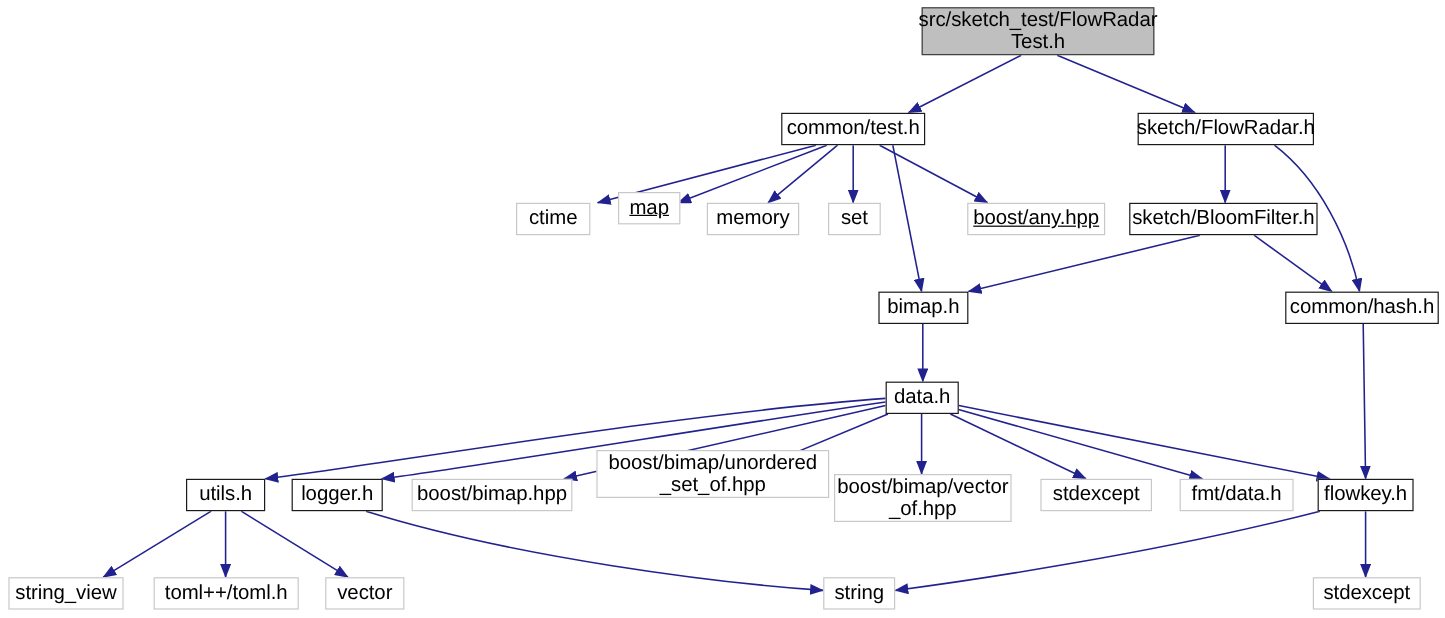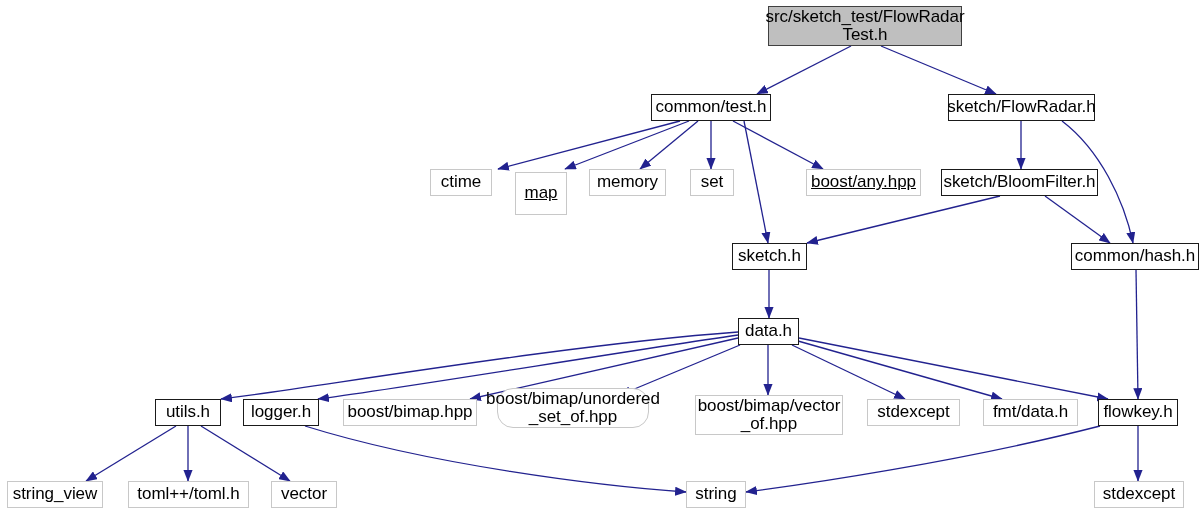--- a/index.html
+++ b/index.html
@@ -88,32 +88,32 @@
         <path d="M 1100 426 C 960 462 800 485 746 492" fill="none" stroke="#22228f" stroke-width="1.3" marker-end="url(#arrowhead)"></path>
         <path d="M 1138 426 L 1138 481" fill="none" stroke="#22228f" stroke-width="1.3" marker-end="url(#arrowhead)"></path>
       </g>
   </svg>
   <div id="nodes-layer">
       <div class="node root" style="left: 768px; top: 6px; width: 194px; height: 40px;"><span>src/sketch_test/FlowRadar
 Test.h</span></div>
       <div class="node dark" style="left: 651px; top: 94px; width: 120px; height: 27px;"><span>common/test.h</span></div>
       <div class="node dark" style="left: 948px; top: 94px; width: 147px; height: 27px;"><span>sketch/FlowRadar.h</span></div>
       <div class="node light" style="left: 430px; top: 169px; width: 62px; height: 27px;"><span>ctime</span></div>
-      <div class="node light" style="left: 515px; top: 172px; width: 52px; height: 43px; text-decoration: underline;"><span>map</span></div>
+      <div class="node light" style="left: 515px; top: 160px; width: 52px; height: 27px; text-decoration: underline;"><span>map</span></div>
       <div class="node light" style="left: 589px; top: 169px; width: 77px; height: 27px;"><span>memory</span></div>
       <div class="node light" style="left: 690px; top: 169px; width: 44px; height: 27px;"><span>set</span></div>
       <div class="node light" style="left: 806px; top: 169px; width: 115px; height: 27px; text-decoration: underline;"><span>boost/any.hpp</span></div>
       <div class="node dark" style="left: 941px; top: 169px; width: 157px; height: 27px; justify-content: center;"><span>sketch/BloomFilter.h</span></div>
-      <div class="node dark" style="left: 732px; top: 243px; width: 75px; height: 27px;"><span>sketch.h</span></div>
+      <div class="node dark" style="left: 732px; top: 243px; width: 75px; height: 27px;"><span>bimap.h</span></div>
       <div class="node dark" style="left: 1071px; top: 243px; width: 128px; height: 27px;"><span>common/hash.h</span></div>
       <div class="node dark" style="left: 738px; top: 318px; width: 61px; height: 27px;"><span>data.h</span></div>
       <div class="node dark" style="left: 155px; top: 399px; width: 66px; height: 27px;"><span>utils.h</span></div>
       <div class="node dark" style="left: 243px; top: 399px; width: 76px; height: 27px;"><span>logger.h</span></div>
       <div class="node light" style="left: 343px; top: 399px; width: 134px; height: 27px;"><span>boost/bimap.hpp</span></div>
-      <div class="node light" style="left: 497px; top: 388px; width: 152px; height: 40px; border-radius: 16px;"><span>boost/bimap/unordered
+      <div class="node light" style="left: 497px; top: 375px; width: 194px; height: 40px;"><span>boost/bimap/unordered
 _set_of.hpp</span></div>
       <div class="node light" style="left: 695px; top: 395px; width: 148px; height: 40px;"><span>boost/bimap/vector
 _of.hpp</span></div>
       <div class="node light" style="left: 867px; top: 399px; width: 93px; height: 27px;"><span>stdexcept</span></div>
       <div class="node light" style="left: 983px; top: 399px; width: 95px; height: 27px;"><span>fmt/data.h</span></div>
       <div class="node dark" style="left: 1098px; top: 399px; width: 80px; height: 27px;"><span>flowkey.h</span></div>
       <div class="node light" style="left: 7px; top: 481px; width: 96px; height: 27px;"><span>string_view</span></div>
       <div class="node light" style="left: 128px; top: 481px; width: 121px; height: 27px;"><span>toml++/toml.h</span></div>
       <div class="node light" style="left: 271px; top: 481px; width: 66px; height: 27px;"><span>vector</span></div>
       <div class="node light" style="left: 686px; top: 481px; width: 60px; height: 27px;"><span>string</span></div>

